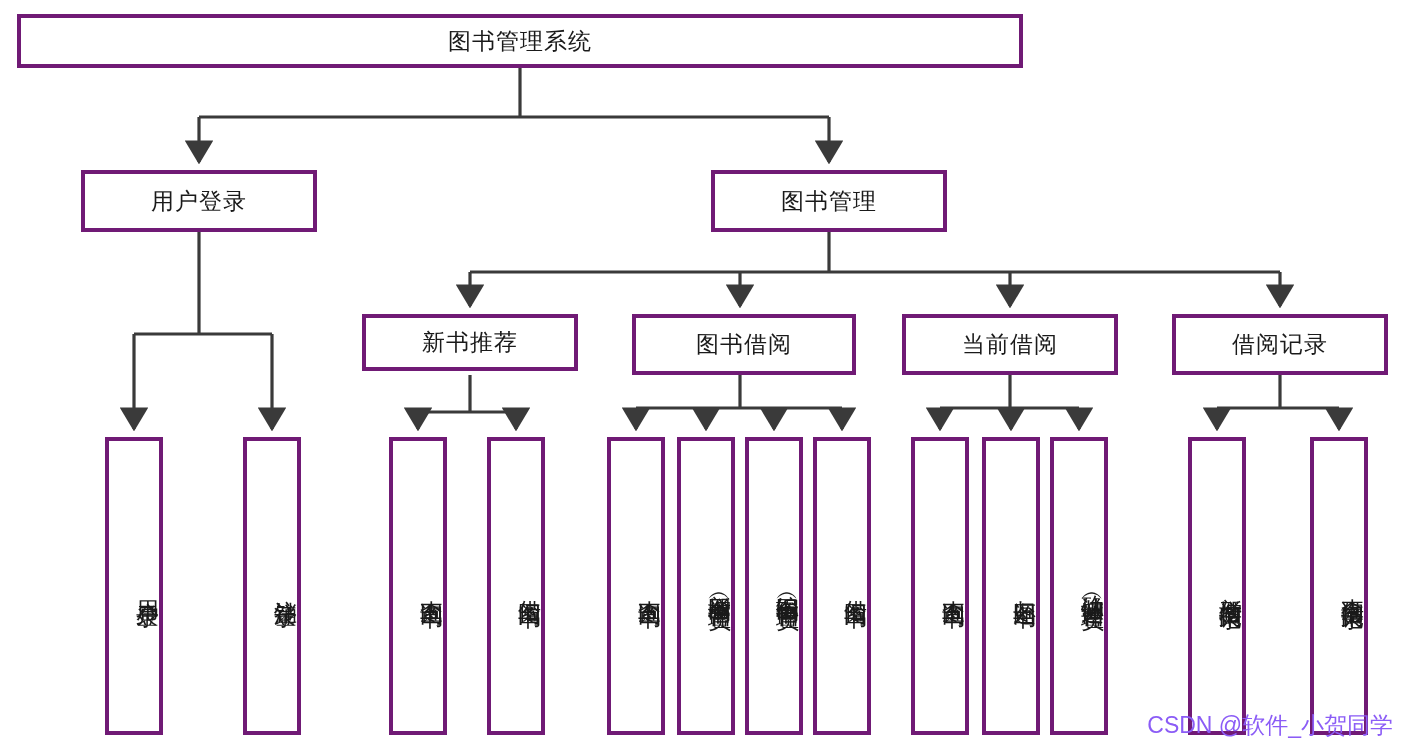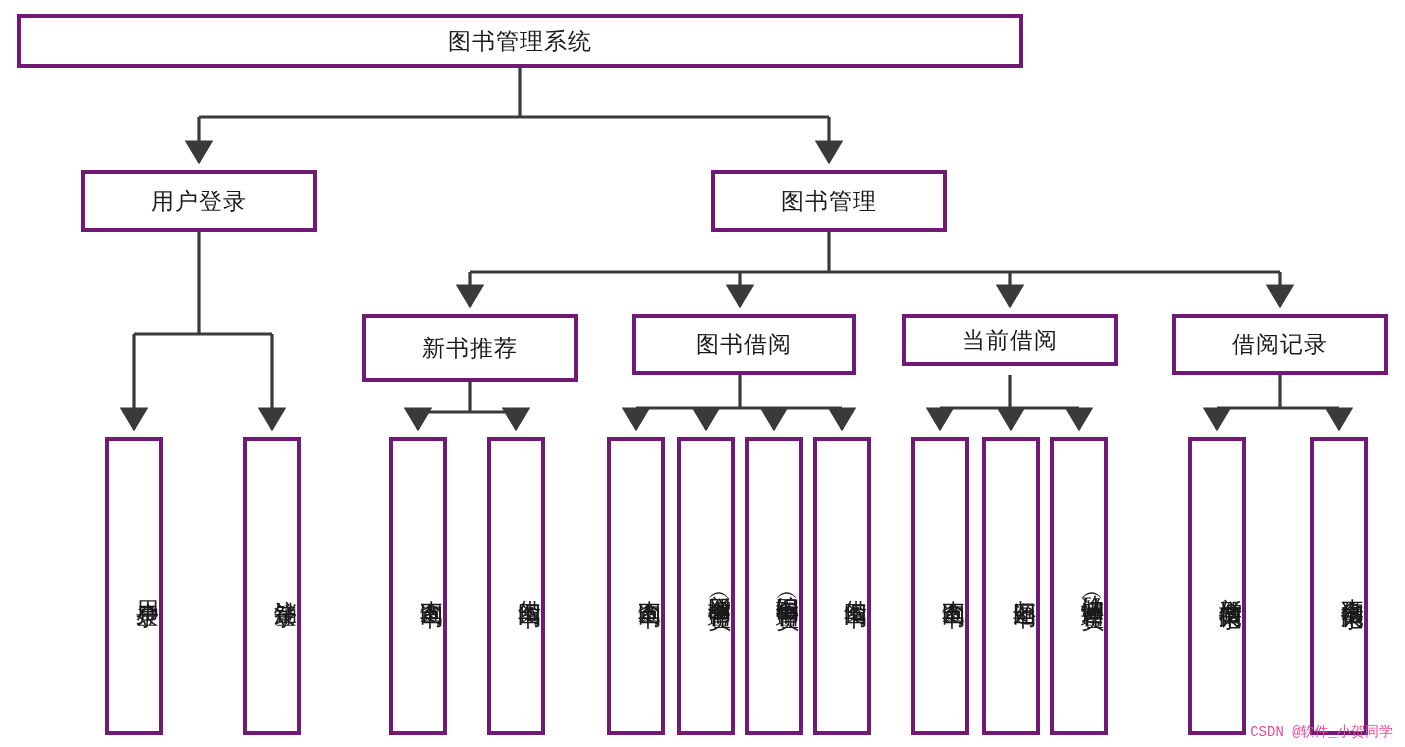--- a/index.html
+++ b/index.html
@@ -52,25 +52,25 @@
   .node.vert .vtext {
     writing-mode: vertical-rl;
     text-orientation: upright;
     white-space: nowrap;
     display: block;
   }
   #watermark {
     position: absolute;
     right: 12px;
     bottom: 6px;
-    font-size: 14px;
-    color: #ec4899;
+    font-size: 23px;
+    color: #8b5cf6;
     z-index: 5;
     white-space: nowrap;
-    font-family: Liberation Mono, monospace;
+    font-family: Liberation Sans, sans-serif;
   }
 </style>
 </head>
 <body>
 
 <div id="canvas">
 
   <svg id="edges" viewBox="0 0 1405 747" xmlns="http://www.w3.org/2000/svg">
     <defs>
       <marker id="arrow" viewBox="0 0 10 12" refX="9" refY="6" markerWidth="7.5" markerHeight="9" orient="auto-start-reverse">
@@ -125,27 +125,27 @@
     <span>图书管理系统</span>
   </div>
 
   <div class="node horiz" style="left:81px; top:170px; width:236px; height:62px;">
     <span>用户登录</span>
   </div>
   <div class="node horiz" style="left:711px; top:170px; width:236px; height:62px;align-items:center;">
     <span>图书管理</span>
   </div>
 
-  <div class="node horiz" style="left:362px; top:314px; width:216px; height:68px;">
+  <div class="node horiz" style="left:362px; top:314px; width:216px; height:57px;">
     <span>新书推荐</span>
   </div>
   <div class="node horiz" style="left:632px; top:314px; width:224px; height:61px;">
     <span>图书借阅</span>
   </div>
-  <div class="node horiz" style="left:902px; top:314px; width:216px; height:52px;">
+  <div class="node horiz" style="left:902px; top:314px; width:216px; height:61px;">
     <span>当前借阅</span>
   </div>
   <div class="node horiz" style="left:1172px; top:314px; width:216px; height:61px;text-align:right;">
     <span>借阅记录</span>
   </div>
 
   <div class="node vert" style="left:105px; top:437px; width:58px; height:298px;">
     <span class="vtext">用户登录</span>
   </div>
   <div class="node vert" style="left:243px; top:437px; width:58px; height:298px;">

